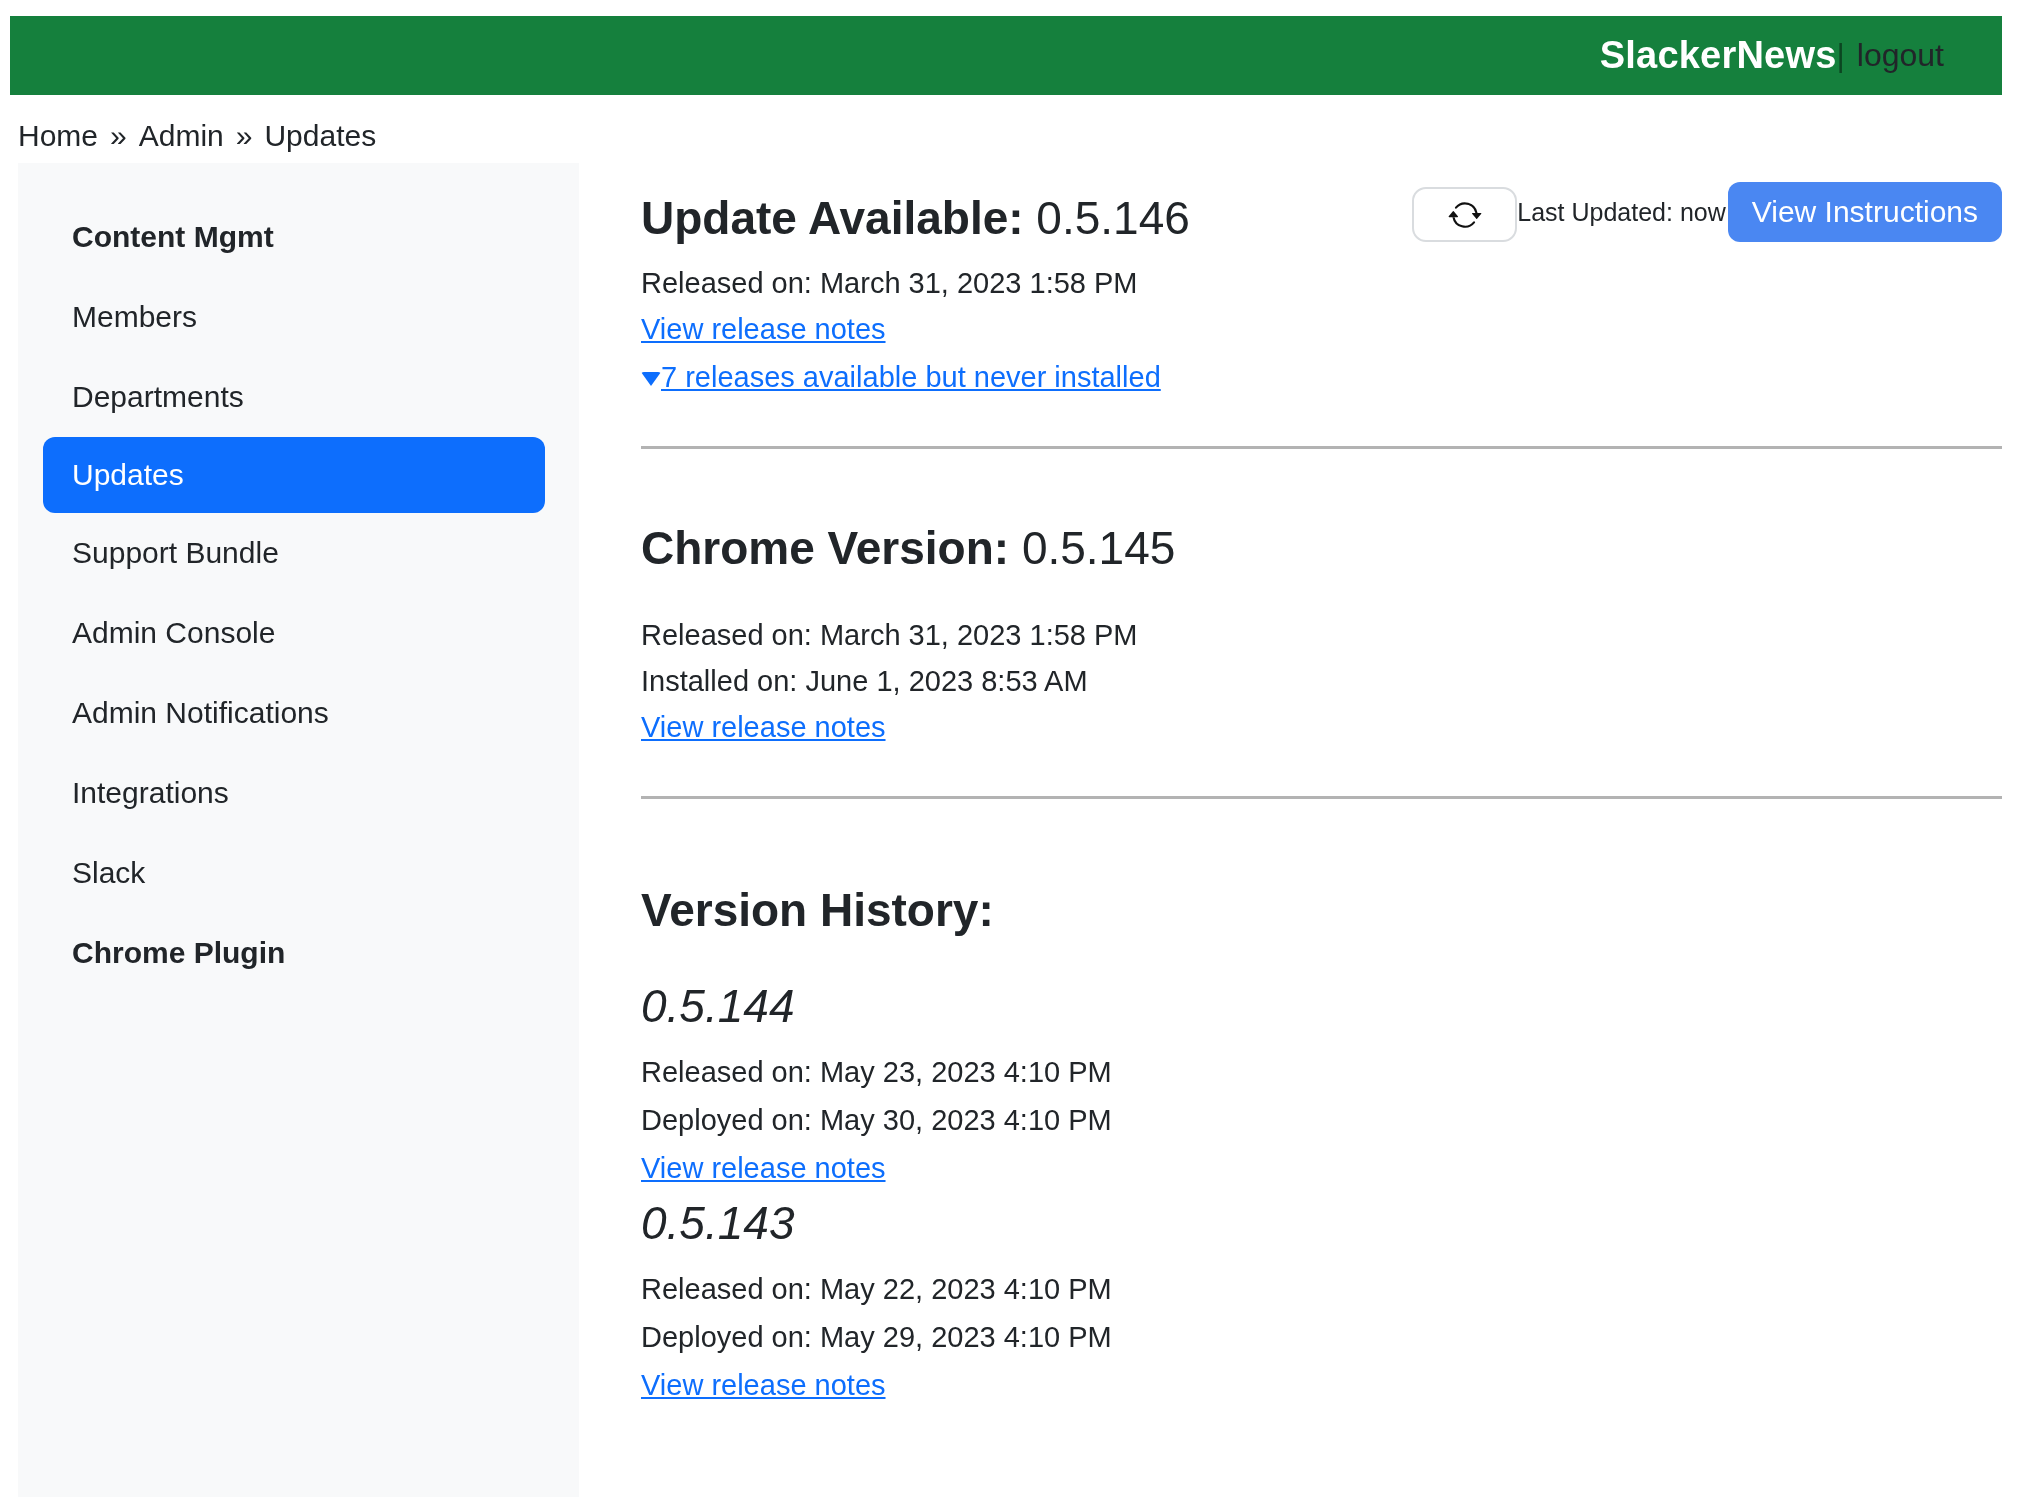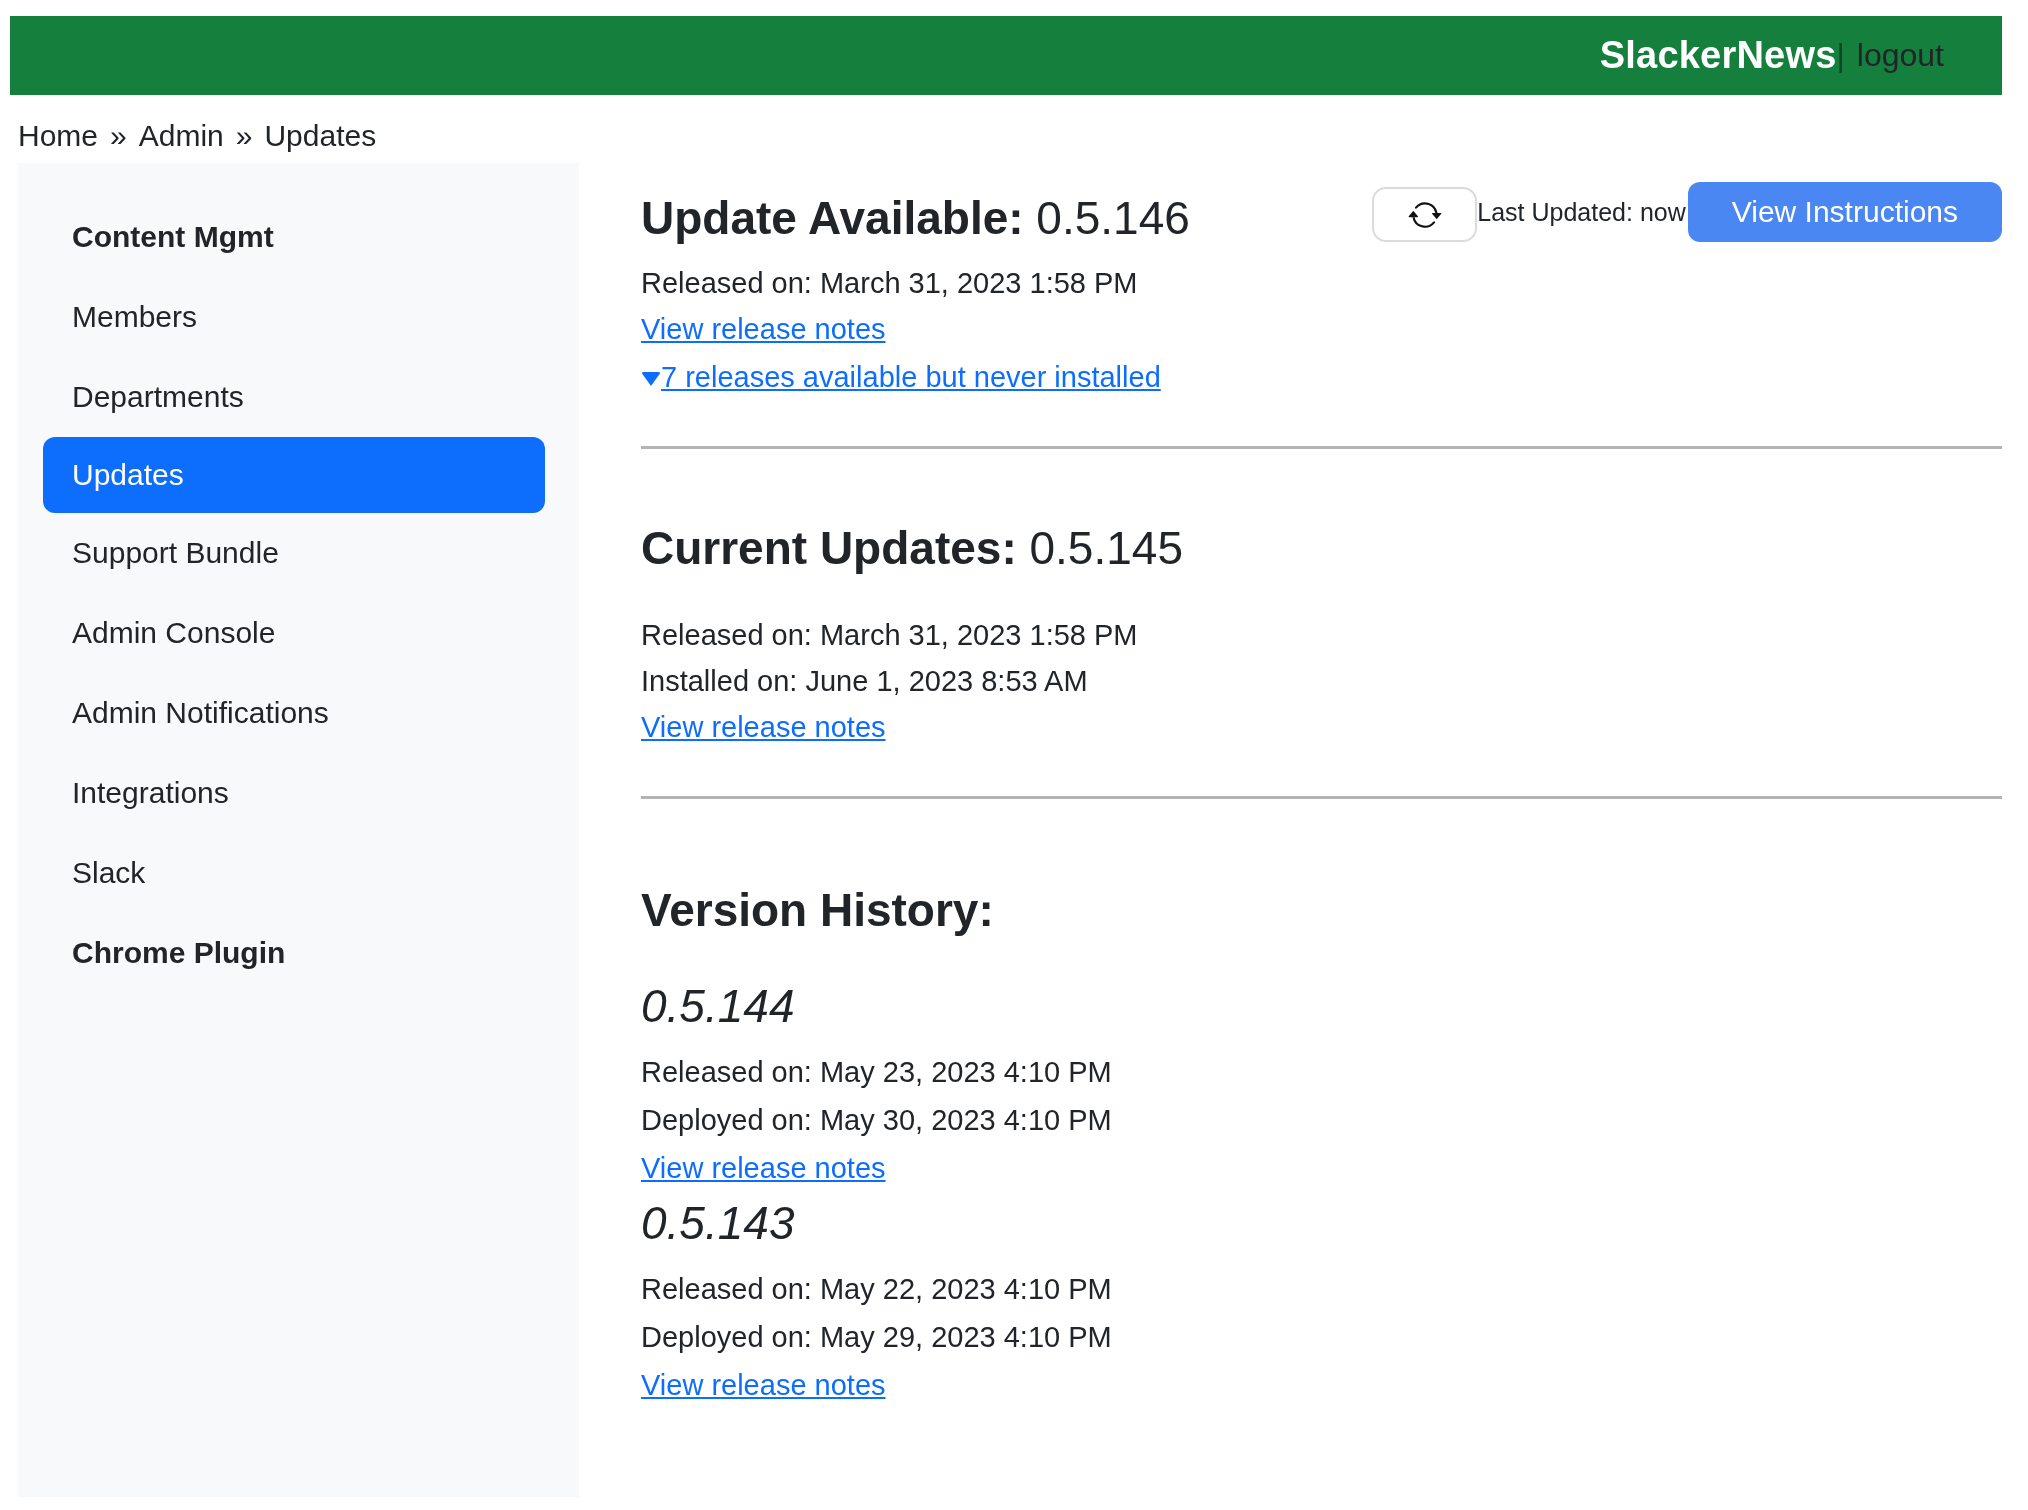--- a/index.html
+++ b/index.html
@@ -102,21 +102,21 @@
   }
   .refresh-btn svg { width:34px; height:34px; fill:#111111; }
   .last-updated { font-size:25px; margin:16px 2px 15px 0; color:#212529; }
   .instructions-btn {
     height:60px;
     background:#4a87f2;
     color:#ffffff;
     border:none; border-radius:12px;
     font-size:30px;
     font-family:"Liberation Sans","DejaVu Sans",sans-serif;
-    padding:0 44px;
+    padding:0 24px;
     cursor:pointer;
   }
 
   hr.section-divider {
     border:none;
     border-top:3px solid #b3b3b3;
     margin:46px 0 0 0;
   }
   .current-section h1 { margin-top:72px; margin-bottom:36px; }
   .history-section .history-title { margin-top:84px; margin-bottom:0; }
@@ -190,21 +190,21 @@
             </button>
             <div class="last-updated">Last Updated: now</div>
             <button class="instructions-btn">View Instructions</button>
           </div>
         </div>
       </section>
 
       <hr class="section-divider">
 
       <section class="current-section">
-        <h1><span class="h-label">Current Updates:</span> <span>0.5.145</span></h1>
+        <h1><span class="h-label">Chrome Version:</span> <span>0.5.145</span></h1>
         <p class="meta-line">Released on: March 31, 2023 1:58 PM</p>
         <p class="meta-line">Installed on: June 1, 2023 8:53 AM</p>
         <div class="link-line"><a class="plain-link">View release notes</a></div>
       </section>
 
       <hr class="section-divider">
 
       <section class="history-section">
         <h1 class="history-title"><span class="h-label">Version History:</span></h1>
 

